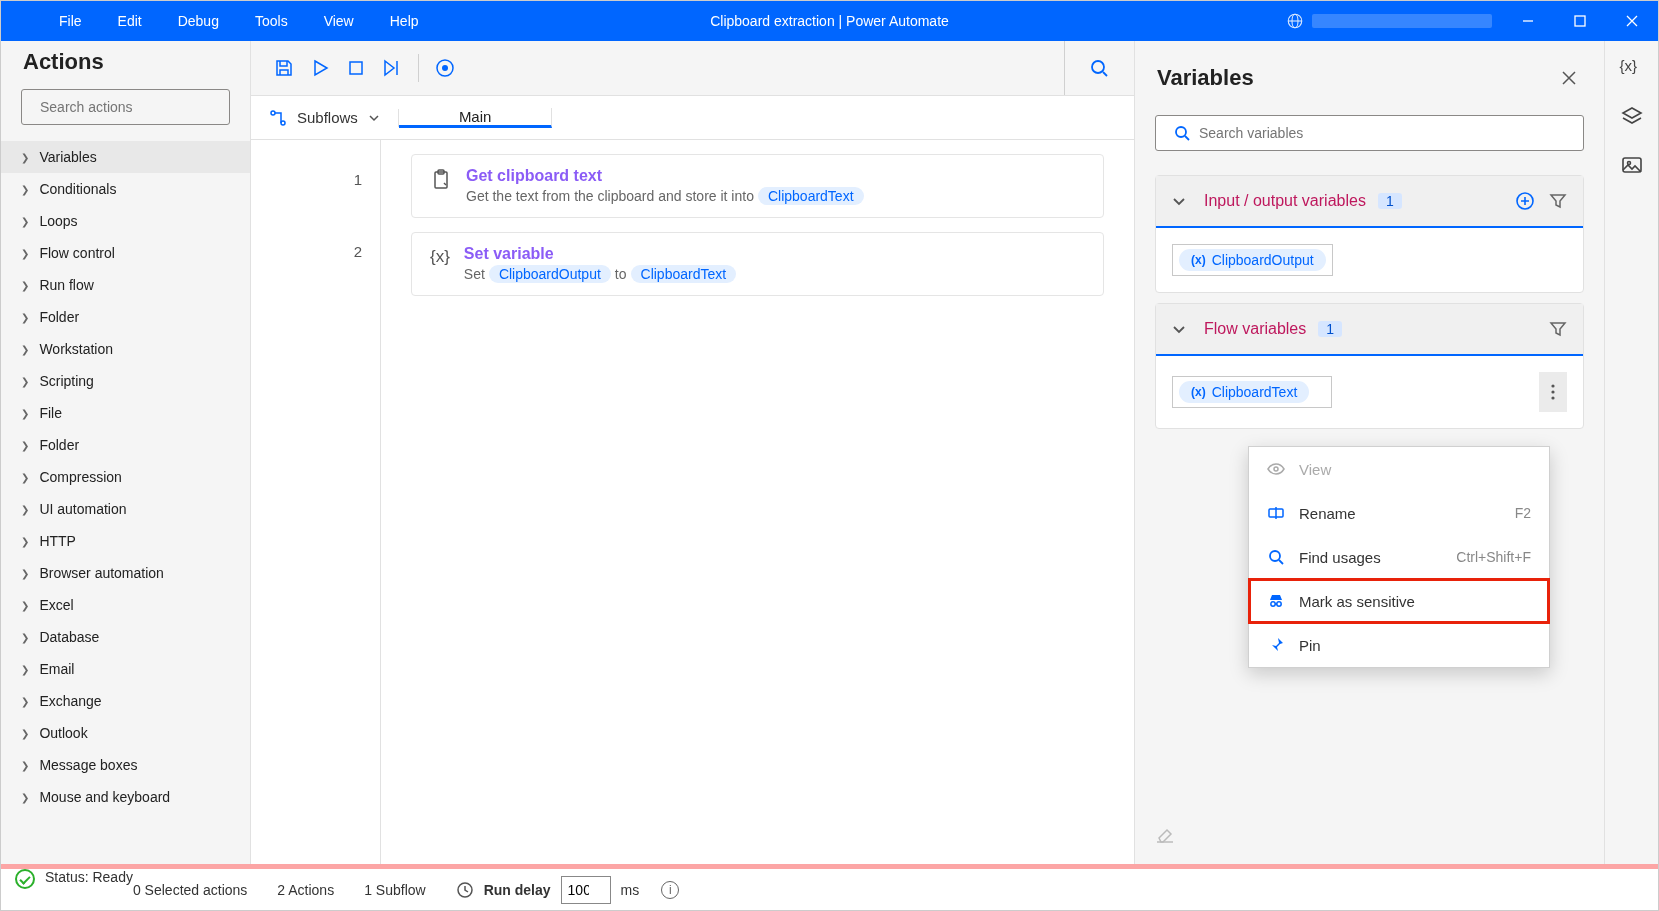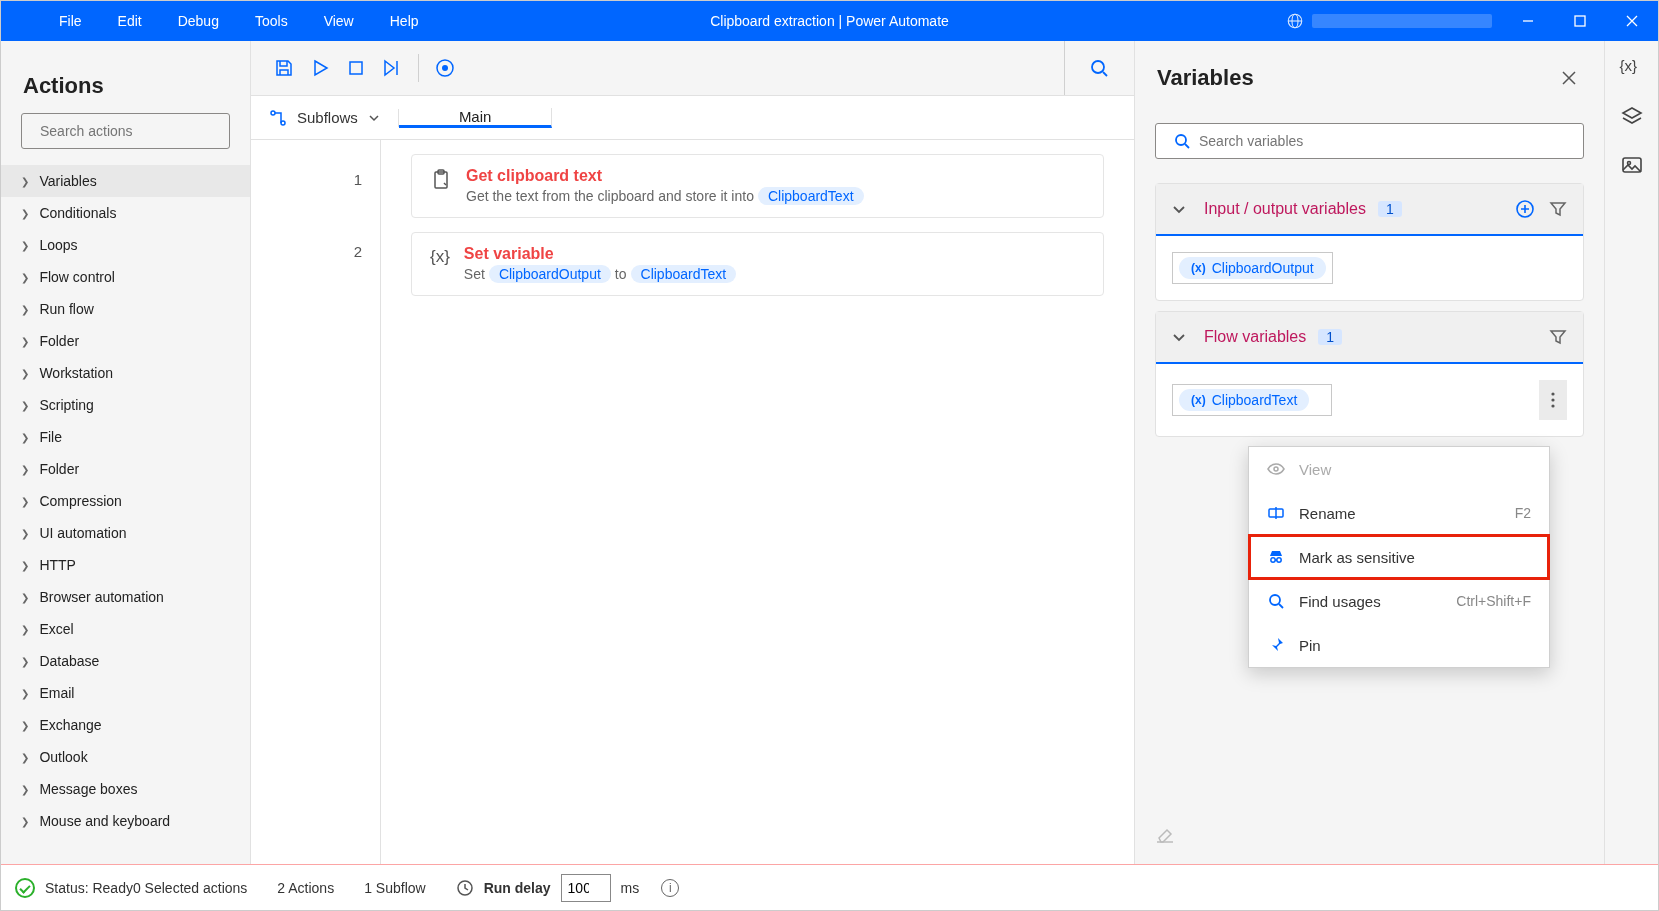--- a/index.html
+++ b/index.html
@@ -8,21 +8,21 @@
 .titlebar .menu { display: flex; gap: 0; padding-left: 40px; }
 .titlebar .menu-item { padding: 0 18px; line-height: 40px; cursor: pointer; }
 .titlebar .title { position: absolute; left: 50%; transform: translateX(-50%); font-size: 14px; }
 .titlebar .env { margin-left: auto; display: flex; align-items: center; gap: 8px; padding: 0 10px; opacity: .85; }
 .env-icon { width: 18px; height: 18px; }
 .winbtns { display: flex; }
 .winbtn { width: 52px; height: 40px; display: flex; align-items: center; justify-content: center; cursor: pointer; }
 .winbtn svg { stroke: #fff; fill: none; }
 .main { flex: 1; display: flex; min-height: 0; }
 .actions-pane { width: 250px; background: #f5f5f5; border-right: 1px solid #e1e1e1; display: flex; flex-direction: column; }
-.actions-pane h2 { font-size: 22px; font-weight: 600; padding: 32px 22px 14px; color: #222; }
+.actions-pane h2 { font-size: 22px; font-weight: 600; padding: 8px 22px 14px; color: #222; }
 .search-box { margin: 0 20px 10px; border: 1px solid #8a8886; border-radius: 3px; height: 36px; display: flex; align-items: center; padding: 0 10px; background: #f5f5f5; }
 .search-box input { border: 0; background: transparent; flex: 1; font-size: 14px; outline: none; margin-left: 8px; color: #555; }
 .actions-list { flex: 1; overflow-y: auto; padding-top: 6px; }
 .actions-list::-webkit-scrollbar { width: 10px; }
 .actions-list::-webkit-scrollbar-thumb { background: #c1c1c1; border-radius: 5px; }
 .action-cat { display: flex; align-items: center; height: 32px; padding: 0 20px; font-size: 14px; color: #222; cursor: pointer; }
 .action-cat.selected { background: #e8e8e8; }
 .chev { margin-right: 10px; color: #666; font-size: 10px; }
 
 .center { flex: 1; display: flex; flex-direction: column; min-width: 0; }
@@ -35,29 +35,29 @@
 .subflow-btn { display: flex; align-items: center; gap: 10px; padding: 0 18px; font-size: 15px; color: #333; cursor: pointer; border-right: 1px solid #e1e1e1; }
 .subflow-tab { display: flex; align-items: center; padding: 0 60px; border-bottom: 3px solid #0066ff; font-size: 15px; color: #222; cursor: pointer; border-right: 1px solid #e1e1e1; }
 
 .flow-area { flex: 1; display: flex; background: #fff; overflow: auto; }
 .gutter { width: 130px; background: #fff; border-right: 1px solid #e1e1e1; padding-top: 14px; }
 .gutter .ln { text-align: right; padding: 0 18px; height: 72px; line-height: 52px; color: #555; font-size: 15px; }
 .steps { flex: 1; padding: 14px 30px; }
 .step { border: 1px solid #e5e5e5; border-radius: 4px; padding: 12px 18px; margin-bottom: 14px; display: flex; align-items: flex-start; gap: 14px; background: #fff; }
 .step-icon { color: #555; margin-top: 2px; }
 .step-body { flex: 1; }
-.step-title { font-size: 16px; font-weight: 600; color: #ef4444; }
+.step-title { font-size: 16px; font-weight: 600; color: #8b5cf6; }
 .step-desc { font-size: 14px; color: #666; margin-top: 2px; display: flex; align-items: center; flex-wrap: wrap; gap: 4px; }
 .var-chip { background: #e3efff; color: #0066ff; padding: 1px 10px; border-radius: 10px; font-size: 14px; }
 
 .vars-pane { width: 470px; background: #f5f5f5; border-left: 1px solid #e1e1e1; display: flex; flex-direction: column; position: relative; }
 .vars-header { height: 74px; display: flex; align-items: center; padding: 0 22px; }
 .vars-header h2 { font-size: 22px; font-weight: 600; color: #222; flex: 1; }
 .close-x { cursor: pointer; padding: 6px; }
-.vars-search { margin: 8px 20px 14px; padding-left: 17px; }
+.vars-search { margin: 0 20px 14px; padding-left: 17px; }
 .vsection { margin: 10px 20px 0; background: #fff; border: 1px solid #e1e1e1; border-radius: 4px; }
 .vsection-h { height: 52px; display: flex; align-items: center; padding: 0 16px; background: #f0f0f0; border-bottom: 2px solid #0066ff; }
 .vsection-h .chevd { margin-right: 18px; color: #555; cursor: pointer; }
 .vsection-h .name { font-size: 16px; color: #be185d; }
 .vsection-h .badge { background: #d6e6ff; color: #0050cc; padding: 0 8px; border-radius: 3px; margin-left: 12px; font-size: 14px; }
 .vsection-h .spacer { flex: 1; }
 .vsection-h .icbtn { color: #0066ff; margin-left: 14px; cursor: pointer; }
 .vsection-h .icbtn.gray { color: #666; }
 .vsection-body { padding: 16px; }
 .var-pill { display: inline-flex; align-items: center; gap: 6px; background: #e3efff; color: #0066ff; border-radius: 12px; padding: 3px 12px; font-size: 14px; }
@@ -70,21 +70,21 @@
 .ctx-item { height: 44px; display: flex; align-items: center; padding: 0 18px; font-size: 15px; color: #333; cursor: pointer; gap: 14px; }
 .ctx-item.disabled { color: #aaa; cursor: default; }
 .ctx-item .kb { margin-left: auto; color: #888; font-size: 14px; }
 .ctx-item .cicon { width: 18px; height: 18px; display: flex; align-items: center; justify-content: center; color: #0066ff; }
 .ctx-item.disabled .cicon { color: #aaa; }
 .ctx-highlight { outline: 3px solid #e8220a; outline-offset: -2px; }
 
 .right-rail { width: 54px; background: #f5f5f5; border-left: 1px solid #e1e1e1; display: flex; flex-direction: column; align-items: center; padding-top: 16px; gap: 24px; }
 .right-rail .rbtn { width: 24px; height: 24px; color: #444; cursor: pointer; }
 
-.statusbar { height: 46px; border-top: 1px solid #fca5a5; background: #fff; display: flex; align-items: center; padding: 0 14px; font-size: 14px; color: #333; }
+.statusbar { height: 46px; border-top: 5px solid #fca5a5; background: #fff; display: flex; padding: 0 14px; font-size: 14px; color: #333; }
 .statusbar .ok { width: 20px; height: 20px; border: 2px solid #2bb02b; border-radius: 50%; margin-right: 10px; position: relative; }
 .statusbar .ok::after { content: ""; position: absolute; left: 3px; top: 5px; width: 8px; height: 4px; border-left: 2px solid #2bb02b; border-bottom: 2px solid #2bb02b; transform: rotate(-45deg); }
 .statusbar .mid { margin-left: auto; display: flex; align-items: center; gap: 30px; }
 .statusbar .delay-box { display: flex; align-items: center; gap: 10px; }
 .statusbar input[type=number] { width: 50px; height: 28px; border: 1px solid #888; padding: 0 6px; font-size: 14px; }
 .statusbar .info { margin-left: 12px; width: 18px; height: 18px; border: 1.5px solid #666; border-radius: 50%; display: flex; align-items: center; justify-content: center; font-size: 12px; color: #666; }
 svg { display: block; }
 </style>
 </head>
 <body>
@@ -399,40 +399,40 @@
       <div class="ctx-item">
         <span class="cicon">
             <svg width="18" height="18" viewBox="0 0 18 18" fill="none" stroke="currentColor" stroke-width="1.5">
               <rect x="2" y="5" width="14" height="8" rx="1"></rect>
               <path d="M9 3v12"></path>
             </svg>
           </span>
         <span>Rename</span>
           <span class="kb">F2</span>
       </div>
+      <div class="ctx-item">
+        <span class="cicon">
+            <svg width="18" height="18" viewBox="0 0 18 18" fill="none" stroke="currentColor" stroke-width="1.8">
+              <circle cx="8" cy="8" r="5"></circle>
+              <path d="M12 12l4 4"></path>
+            </svg>
+          </span>
+        <span>Find usages</span>
+          <span class="kb">Ctrl+Shift+F</span>
+      </div>
       <div class="ctx-item ctx-highlight">
         <span class="cicon">
             <svg width="18" height="18" viewBox="0 0 18 18" fill="currentColor">
               <path d="M3 8l2-5h8l2 5z"></path>
               <circle cx="6" cy="12" r="2.2" fill="none" stroke="currentColor" stroke-width="1.5"></circle>
               <circle cx="12" cy="12" r="2.2" fill="none" stroke="currentColor" stroke-width="1.5"></circle>
               <path d="M8 12h2" stroke="currentColor" stroke-width="1.5"></path>
             </svg>
           </span>
         <span>Mark as sensitive</span>
-      </div>
-      <div class="ctx-item">
-        <span class="cicon">
-            <svg width="18" height="18" viewBox="0 0 18 18" fill="none" stroke="currentColor" stroke-width="1.8">
-              <circle cx="8" cy="8" r="5"></circle>
-              <path d="M12 12l4 4"></path>
-            </svg>
-          </span>
-        <span>Find usages</span>
-          <span class="kb">Ctrl+Shift+F</span>
       </div>
       <div class="ctx-item">
         <span class="cicon">
             <svg width="18" height="18" viewBox="0 0 18 18" fill="currentColor">
               <path d="M11 2l5 5-3 1-3 3 1 4-3-3-5 5 5-5-3-3 4 1 3-3z"></path>
             </svg>
           </span>
         <span>Pin</span>
       </div>
     </div>

